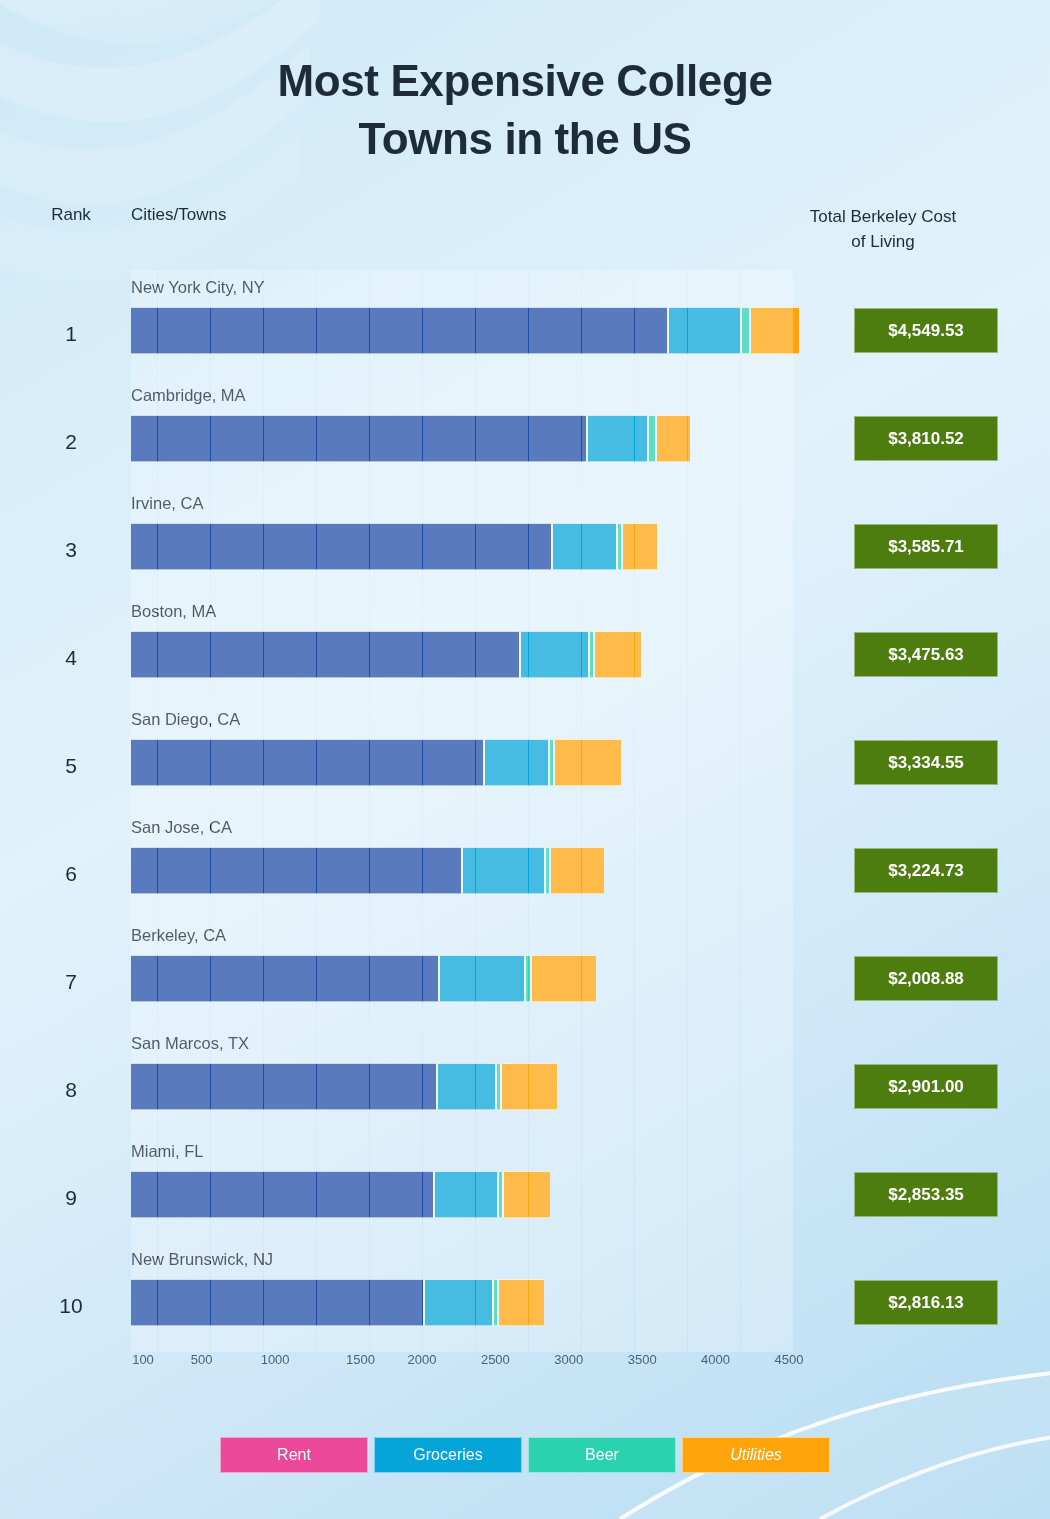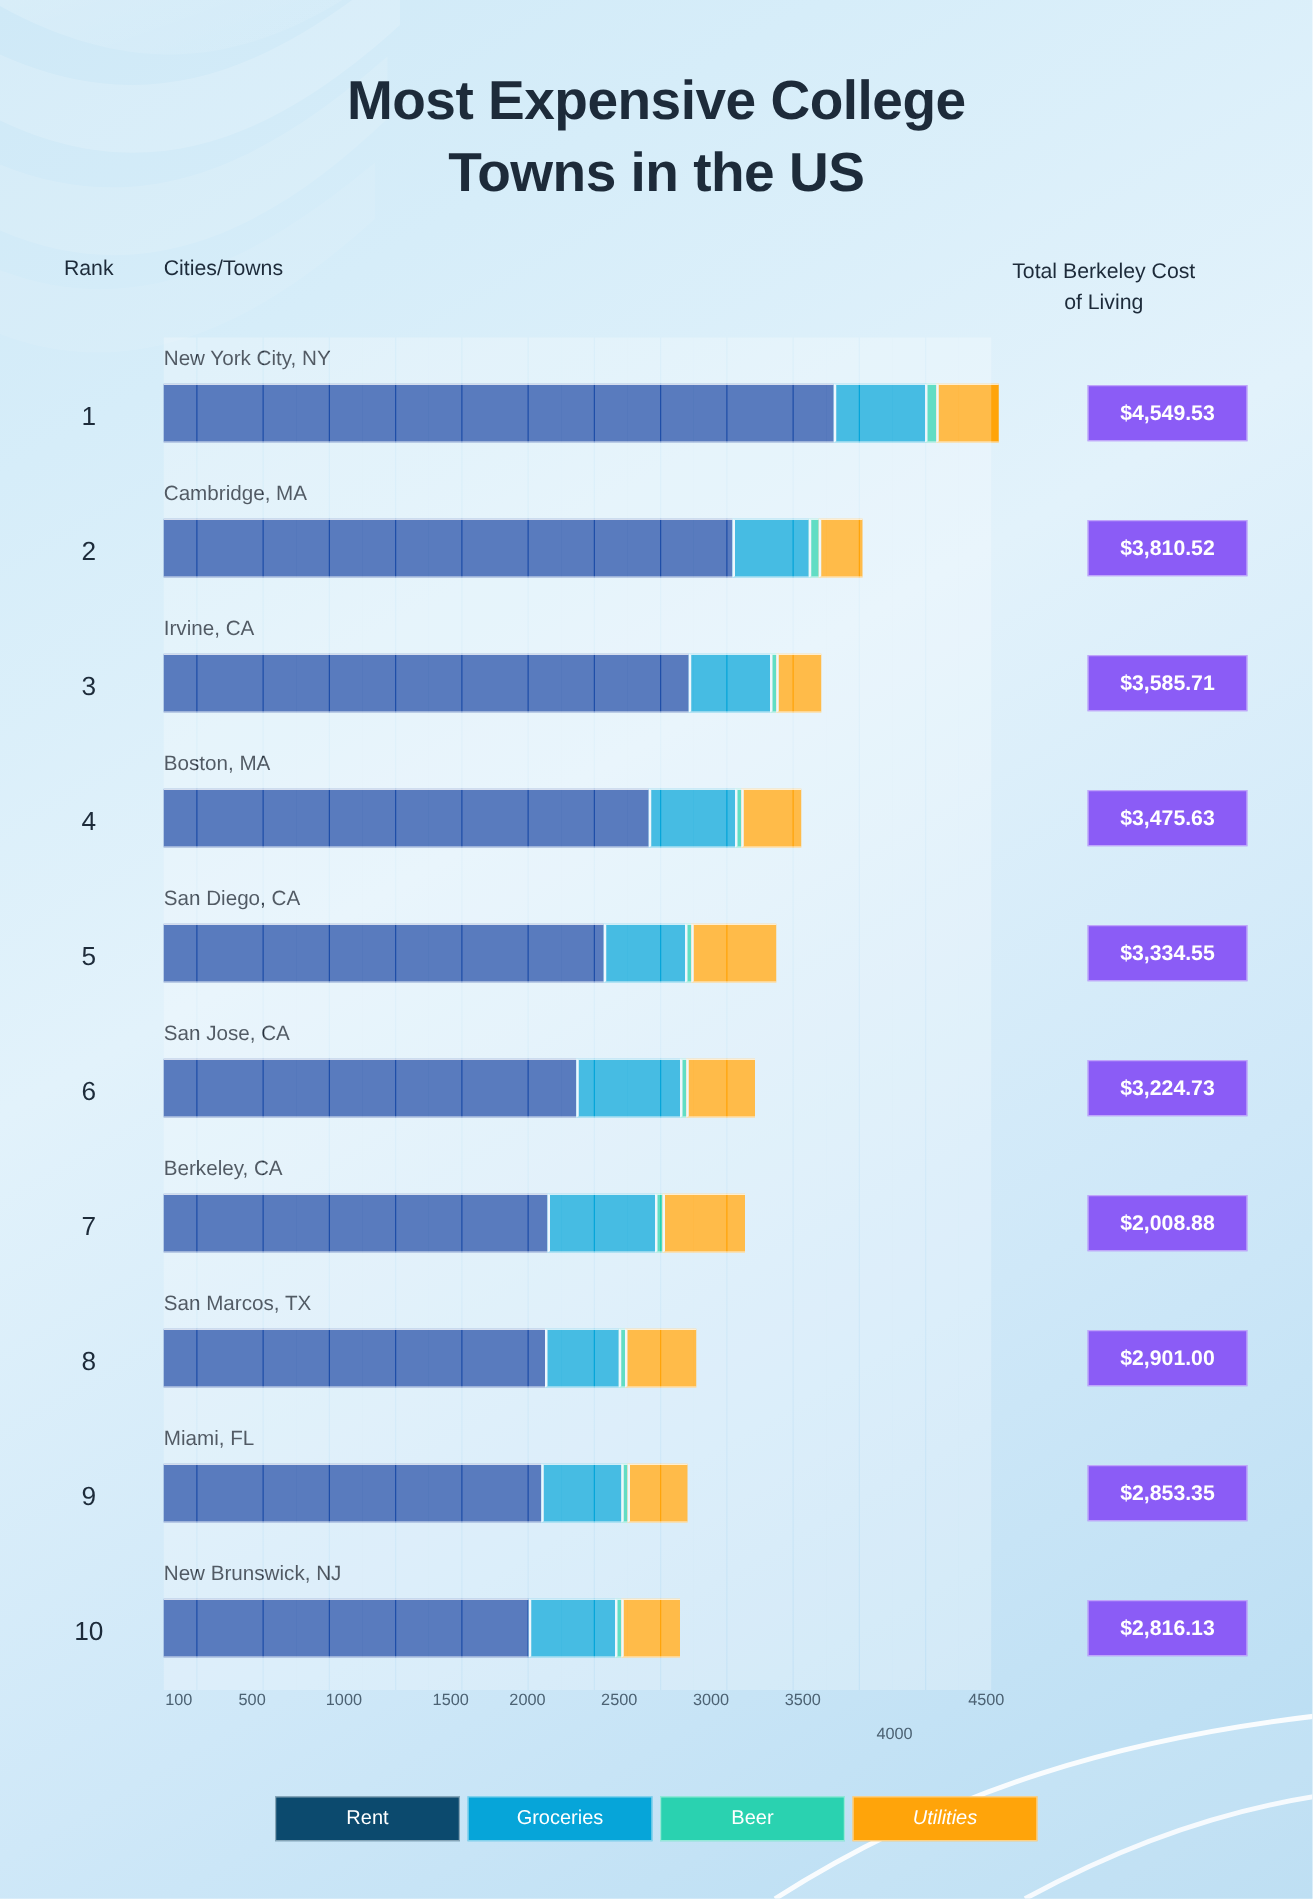--- a/index.html
+++ b/index.html
@@ -40,41 +40,41 @@
     display:flex; align-items:stretch;
   }
   .seg { height:47px; border-top:1px solid rgba(255,255,255,.75); border-bottom:1px solid rgba(255,255,255,.55); }
   .seg + .seg { border-left:2px solid #e8f4fc; }
   .seg-rent { background:#1f4ea8; }
   .seg-groceries { background:#06a5d9; }
   .seg-beer { background:#2ad2b0; }
   .seg-utilities { background:#ffa40a; }
 
   .badge {
-    position:absolute; right:52px; top:12px; width:128px; height:45px;
-    background:#8b5cf6; color:#fff; font-size:17px; font-weight:bold;
+    position:absolute; right:52px; top:12px; width:144px; height:45px;
+    background:#4d7c0f; color:#fff; font-size:17px; font-weight:bold;
     display:flex; align-items:center; justify-content:center;
     border:1px solid rgba(255,255,255,.45);
   }
 
   .gridcols { position:absolute; left:131px; top:270px; width:658px; height:1082px; z-index:1; }
   .gcol { position:absolute; top:0; height:1082px; width:26px; background:rgba(255,255,255,.26); }
 
   .axis { position:absolute; left:131px; top:1352px; width:700px; height:26px; }
   .tick { position:absolute; top:0; font-size:13px; color:#4c6273; transform:translateX(-50%); }
 
   .legend {
     position:absolute; left:0; top:1437px; width:1050px;
     display:flex; justify-content:center; gap:6px;
   }
   .lg {
     width:148px; height:36px; display:flex; align-items:center; justify-content:center;
     color:#fff; font-size:16px; border:1px solid rgba(255,255,255,.5);
   }
-  .lg-rent { background:#0c4a6e; }
+  .lg-rent { background:#ec4899; }
   .lg-groceries { background:#06a5d9; }
   .lg-beer { background:#2ad2b0; }
   .lg-utilities { background:#ffa40a;font-style:italic; }
 </style>
 </head>
 <body>
 
 <svg class="bg-waves" width="1050" height="1519" viewBox="0 0 1050 1519">
   <defs>
     <linearGradient id="wg" x1="0" y1="0" x2="1" y2="1">
@@ -251,21 +251,21 @@
 
   <div class="axis" id="axis">
       <div class="tick" style="left: 12px;">100</div>
       <div class="tick" style="left: 70.7273px;">500</div>
       <div class="tick" style="left: 144.136px;">1000</div>
       <div class="tick" style="left: 217.545px; margin-left: 12px;">1500</div>
       <div class="tick" style="left: 290.955px;">2000</div>
       <div class="tick" style="left: 364.364px;">2500</div>
       <div class="tick" style="left: 437.773px;">3000</div>
       <div class="tick" style="left: 511.182px;">3500</div>
-      <div class="tick" style="left: 584.591px; margin-top: 27px;">4000</div>
+      <div class="tick" style="left: 584.591px;">4000</div>
       <div class="tick" style="left: 658px;">4500</div>
     </div>
 
   <div class="legend" id="legend">
       <div class="lg lg-rent">Rent</div>
       <div class="lg lg-groceries">Groceries</div>
       <div class="lg lg-beer">Beer</div>
       <div class="lg lg-utilities">Utilities</div>
     </div>
 

